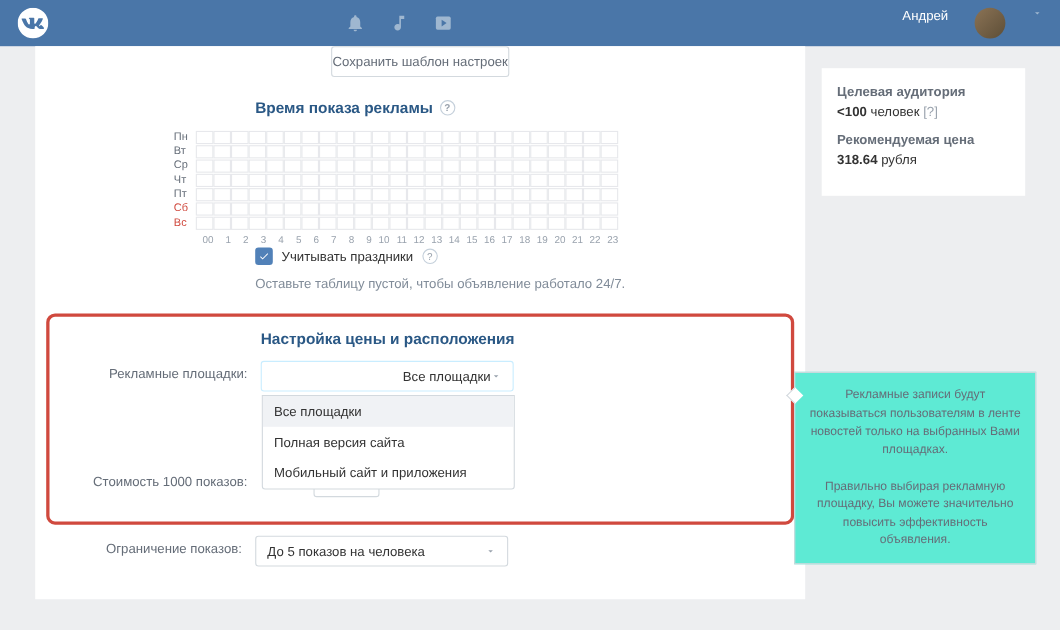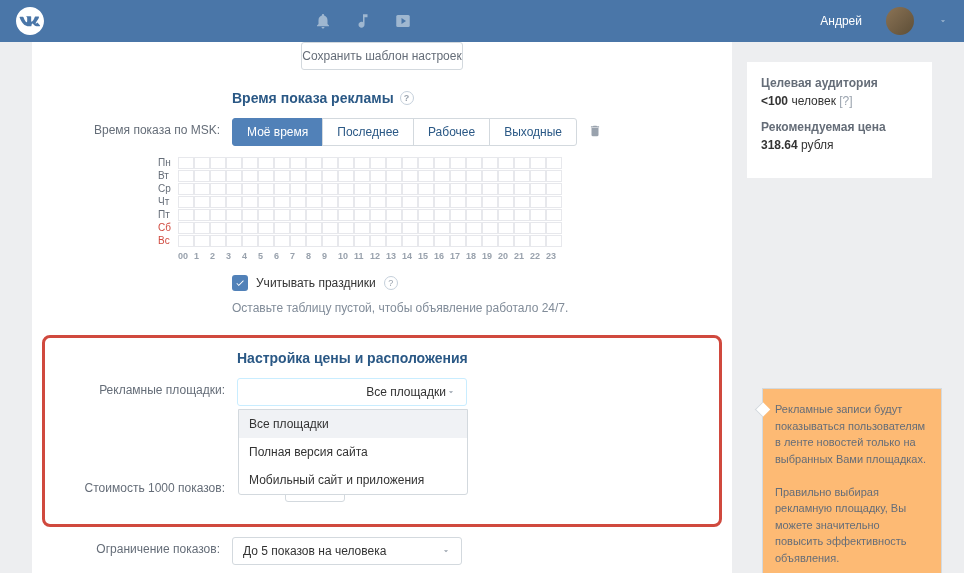--- a/index.html
+++ b/index.html
@@ -4,21 +4,21 @@
 <style>
 * { margin: 0; padding: 0; box-sizing: border-box; font-family: -apple-system, BlinkMacSystemFont, Arial, sans-serif; }
 body { background: #edeef0; font-size: 12px; color: #333; }
 .header { background: #4a76a8; height: 42px; display: flex; align-items: center; padding: 0 16px; }
 .logo { width: 28px; height: 28px; fill: white; margin-right: 140px; }
 .search-box { background: #3d6898; border-radius: 14px; height: 28px; width: 220px; display: flex; align-items: center; padding: 0 10px; }
 .search-box svg { width: 14px; height: 14px; fill: #9fb7d0; margin-right: 8px; }
 .search-box span { color: #9fb7d0; font-size: 12px; }
 .header-icons { margin-left: 130px; display: flex; gap: 22px; align-items: center; }
 .header-icons svg { width: 18px; height: 18px; fill: #9fb7d0; }
-.user-area { margin-left: auto; display: flex; align-items: center; gap: 24px; color: white; font-size: 12px; }
+.user-area { margin-left: auto; display: flex; align-items: flex-start; gap: 24px; color: white; font-size: 12px; }
 .avatar { width: 28px; height: 28px; border-radius: 50%; background: linear-gradient(135deg, #8b7355, #5d4e37); }
 .chevron-down { width: 10px; height: 10px; fill: #9fb7d0; }
 .main { display: flex; justify-content: center; padding: 0 20px; }
 .content { width: 700px; background: white; padding: 0 20px 20px; }
 .sidebar { width: 200px; padding-left: 15px; }
 .btn-outline { border: 1px solid #d3d9de; background: white; padding: 6px 0; border-radius: 3px; font-size: 12px; color: #656d78; cursor: pointer; display: block; margin: 0 auto 20px; }
 .section-title { color: #2a5885; font-size: 14px; font-weight: 600; display: flex; align-items: center; gap: 6px; margin: 16px 0 12px; padding-left: 180px; }
 .help-icon { width: 14px; height: 14px; border: 1px solid #c5d0db; border-radius: 50%; display: inline-flex; align-items: center; justify-content: center; font-size: 9px; color: #99a2ad; }
 .form-row { display: flex; align-items: flex-start; margin-bottom: 10px; }
 .form-label { width: 180px; text-align: right; padding-right: 12px; padding-top: 5px; font-size: 12px; color: #656d78; }
@@ -30,33 +30,33 @@
 .tab:last-child { border-radius: 0 3px 3px 0; }
 .trash-icon { margin-left: 12px; cursor: pointer; padding-top: 6px; }
 .trash-icon svg { width: 14px; height: 14px; fill: #99a2ad; }
 .schedule-grid { margin-left: 106px; margin-top: 10px; }
 .schedule-row { display: flex; align-items: center; height: 13px; }
 .day-label { width: 20px; font-size: 10px; color: #656d78; }
 .day-label.weekend { color: #d0493e; }
 .schedule-cells { display: flex; }
 .schedule-cell { width: 16px; height: 12px; border: 0.5px solid #e7e8ec; }
 .hour-labels { display: flex; margin-left: 20px; margin-top: 4px; }
-.hour-label { width: 16px; font-size: 9px; color: #99a2ad; text-align: left; font-weight: bold; }
-.checkbox-row { margin-left: 180px; margin-top: 14px; display: flex; align-items: center; gap: 8px; font-size: 12px; }
+.hour-label { width: 16px; font-size: 9px; color: #99a2ad; text-align: right; }
+.checkbox-row { margin-left: 180px; margin-top: 2px; display: flex; align-items: center; gap: 8px; font-size: 12px; }
 .checkbox { width: 16px; height: 16px; background: #5181b8; border-radius: 3px; display: flex; align-items: center; justify-content: center; }
 .checkbox svg { width: 10px; height: 10px; fill: white; }
 .hint-text { margin-left: 180px; margin-top: 10px; font-size: 12px; color: #818c99; }
 .highlighted { border: 3px solid #d0493e; border-radius: 8px; padding: 12px 12px; margin: 20px -10px 10px; position: relative; }
 .select { width: 230px; border: 1px solid #c9edff; background: white; padding: 6px 10px; font-size: 12px; border-radius: 3px; position: relative; display: flex; justify-content: flex-end; align-items: center; cursor: pointer; }
 .select svg { width: 10px; height: 10px; fill: #99a2ad; }
 .dropdown { position: absolute; top: 30px; left: 0; width: 230px; background: white; border: 1px solid #d3d9de; border-radius: 0 0 3px 3px; z-index: 10; }
 .dropdown-item { padding: 7px 10px; font-size: 12px; cursor: pointer; }
 .dropdown-item:hover, .dropdown-item.selected { background: #f0f2f5; }
 .cost-input { width: 60px; border: 1px solid #d3d9de; padding: 5px 8px; border-radius: 3px; font-size: 12px; }
-.tooltip { position: absolute; right: -235px; top: 10px; width: 180px; background: #fdba74; border: 1px solid #d3d9de; padding: 12px; font-size: 11px; color: #656d78; line-height: 1.5; }
+.tooltip { position: absolute; right: -235px; top: 10px; width: 220px; background: #5eead4; border: 1px solid #d3d9de; padding: 12px; font-size: 11px; color: #656d78; line-height: 1.5; text-align: center; }
 .tooltip::before { content: ''; position: absolute; left: -6px; top: 15px; width: 10px; height: 10px; background: white; border-left: 1px solid #d3d9de; border-bottom: 1px solid #d3d9de; transform: rotate(45deg); }
 .select-plain { width: 230px; border: 1px solid #d3d9de; background: white; padding: 6px 10px; font-size: 12px; border-radius: 3px; display: flex; justify-content: space-between; align-items: center; }
 .sidebar-box { background: white; padding: 14px; margin-top: 20px; }
 .sidebar-label { font-size: 12px; color: #656d78; font-weight: 600; margin-bottom: 4px; }
 .sidebar-value { font-size: 12px; color: #333; margin-bottom: 12px; }
 .sidebar-value b { font-weight: 600; }
 .questionmark { color: #99a2ad; }
 </style>
 </head>
 <body>
@@ -88,36 +88,20 @@
 
 <div class="main">
   <div class="content">
     <button class="btn-outline">Сохранить шаблон настроек</button>
 
     <div class="section-title">
       <span>Время показа рекламы</span>
       <span class="help-icon">?</span>
     </div>
 
-    <div class="form-row">
-      <div class="form-label">Время показа по MSK:</div>
-      <div class="form-control" style="display:flex;">
-        <div class="tabs">
-          <div class="tab active">Моё время</div>
-          <div class="tab">Последнее</div>
-          <div class="tab">Рабочее</div>
-          <div class="tab">Выходные</div>
-        </div>
-        <div class="trash-icon">
-          <svg viewBox="0 0 24 24">
-              <path d="M6 19c0 1.1.9 2 2 2h8c1.1 0 2-.9 2-2V7H6v12zM19 4h-3.5l-1-1h-5l-1 1H5v2h14V4z"></path>
-            </svg>
-        </div>
-      </div>
-    </div>
 
     <div class="schedule-grid" id="schedule-grid">
         <div class="schedule-row">
           <div class="day-label">Пн</div>
           <div class="schedule-cells">
             <div class="schedule-cell"></div>
             <div class="schedule-cell"></div>
             <div class="schedule-cell"></div>
             <div class="schedule-cell"></div>
             <div class="schedule-cell"></div>

